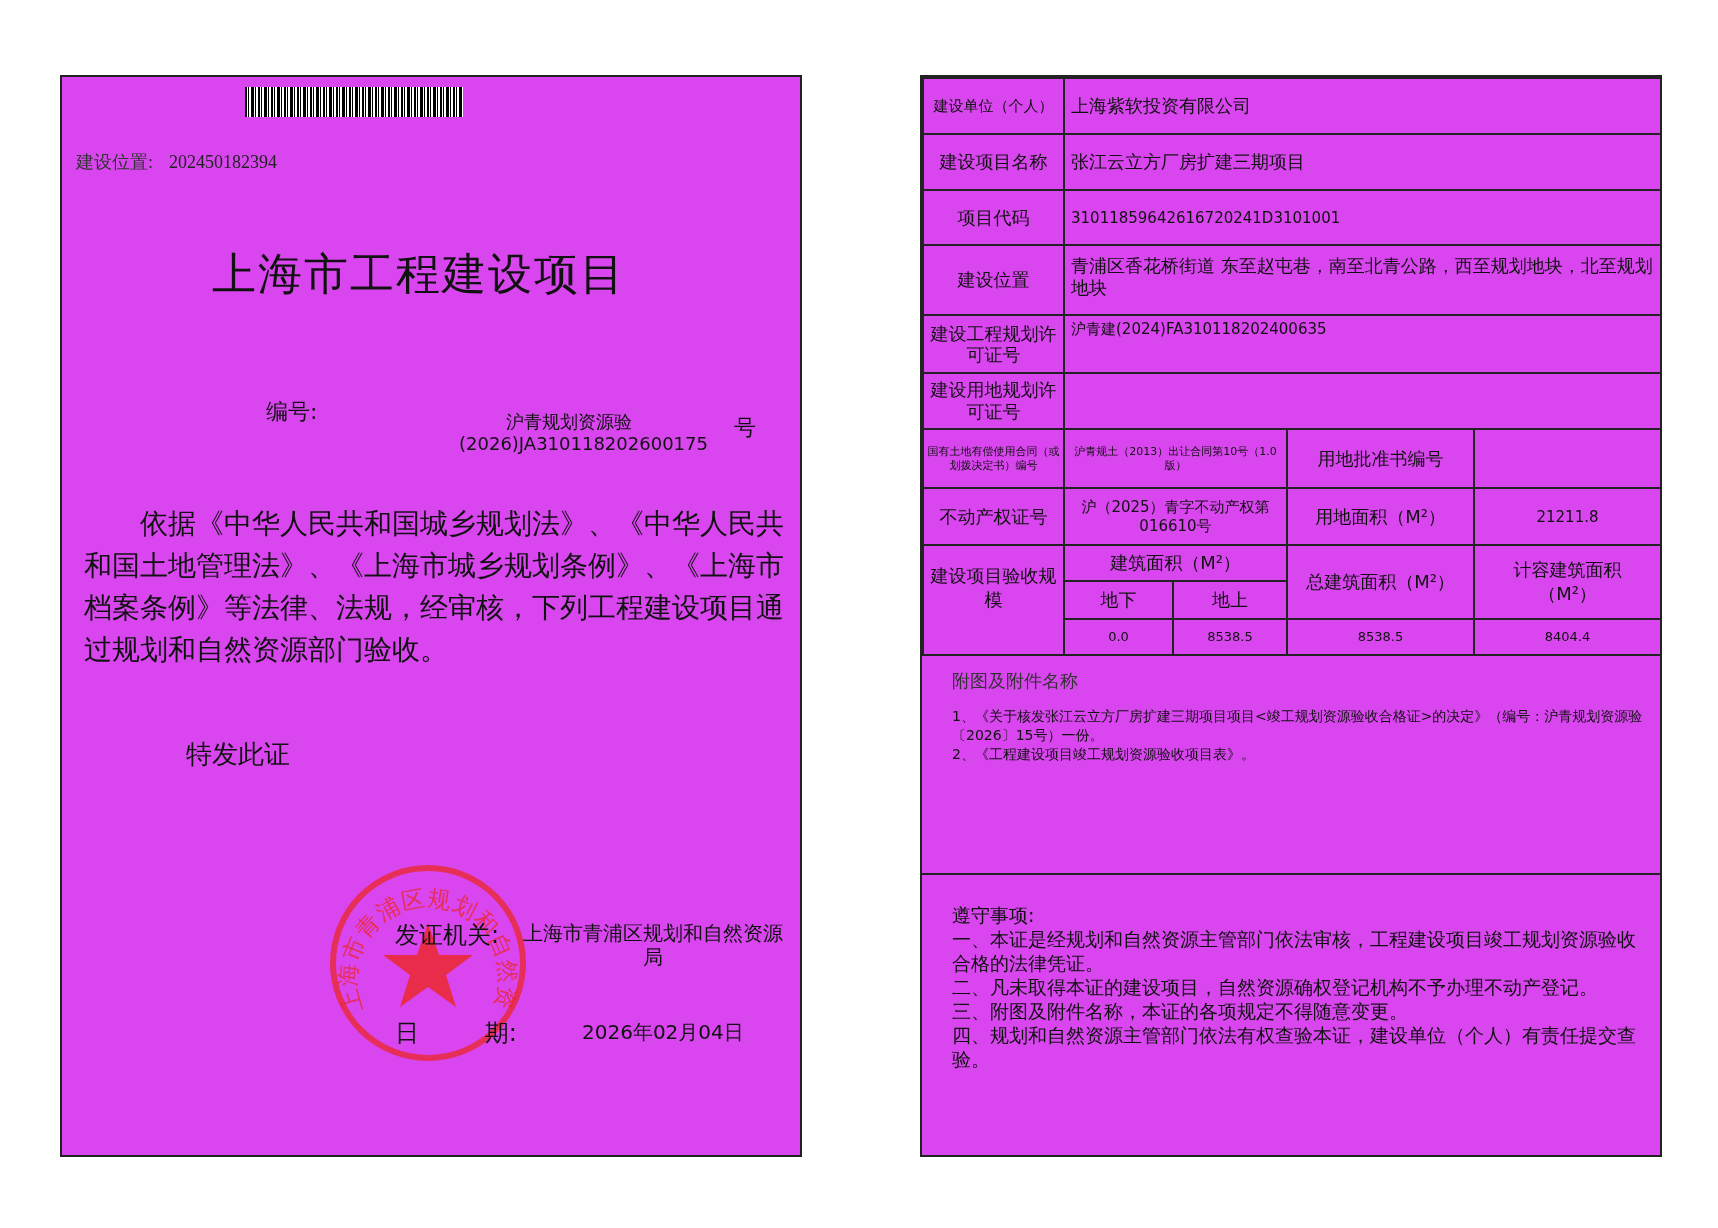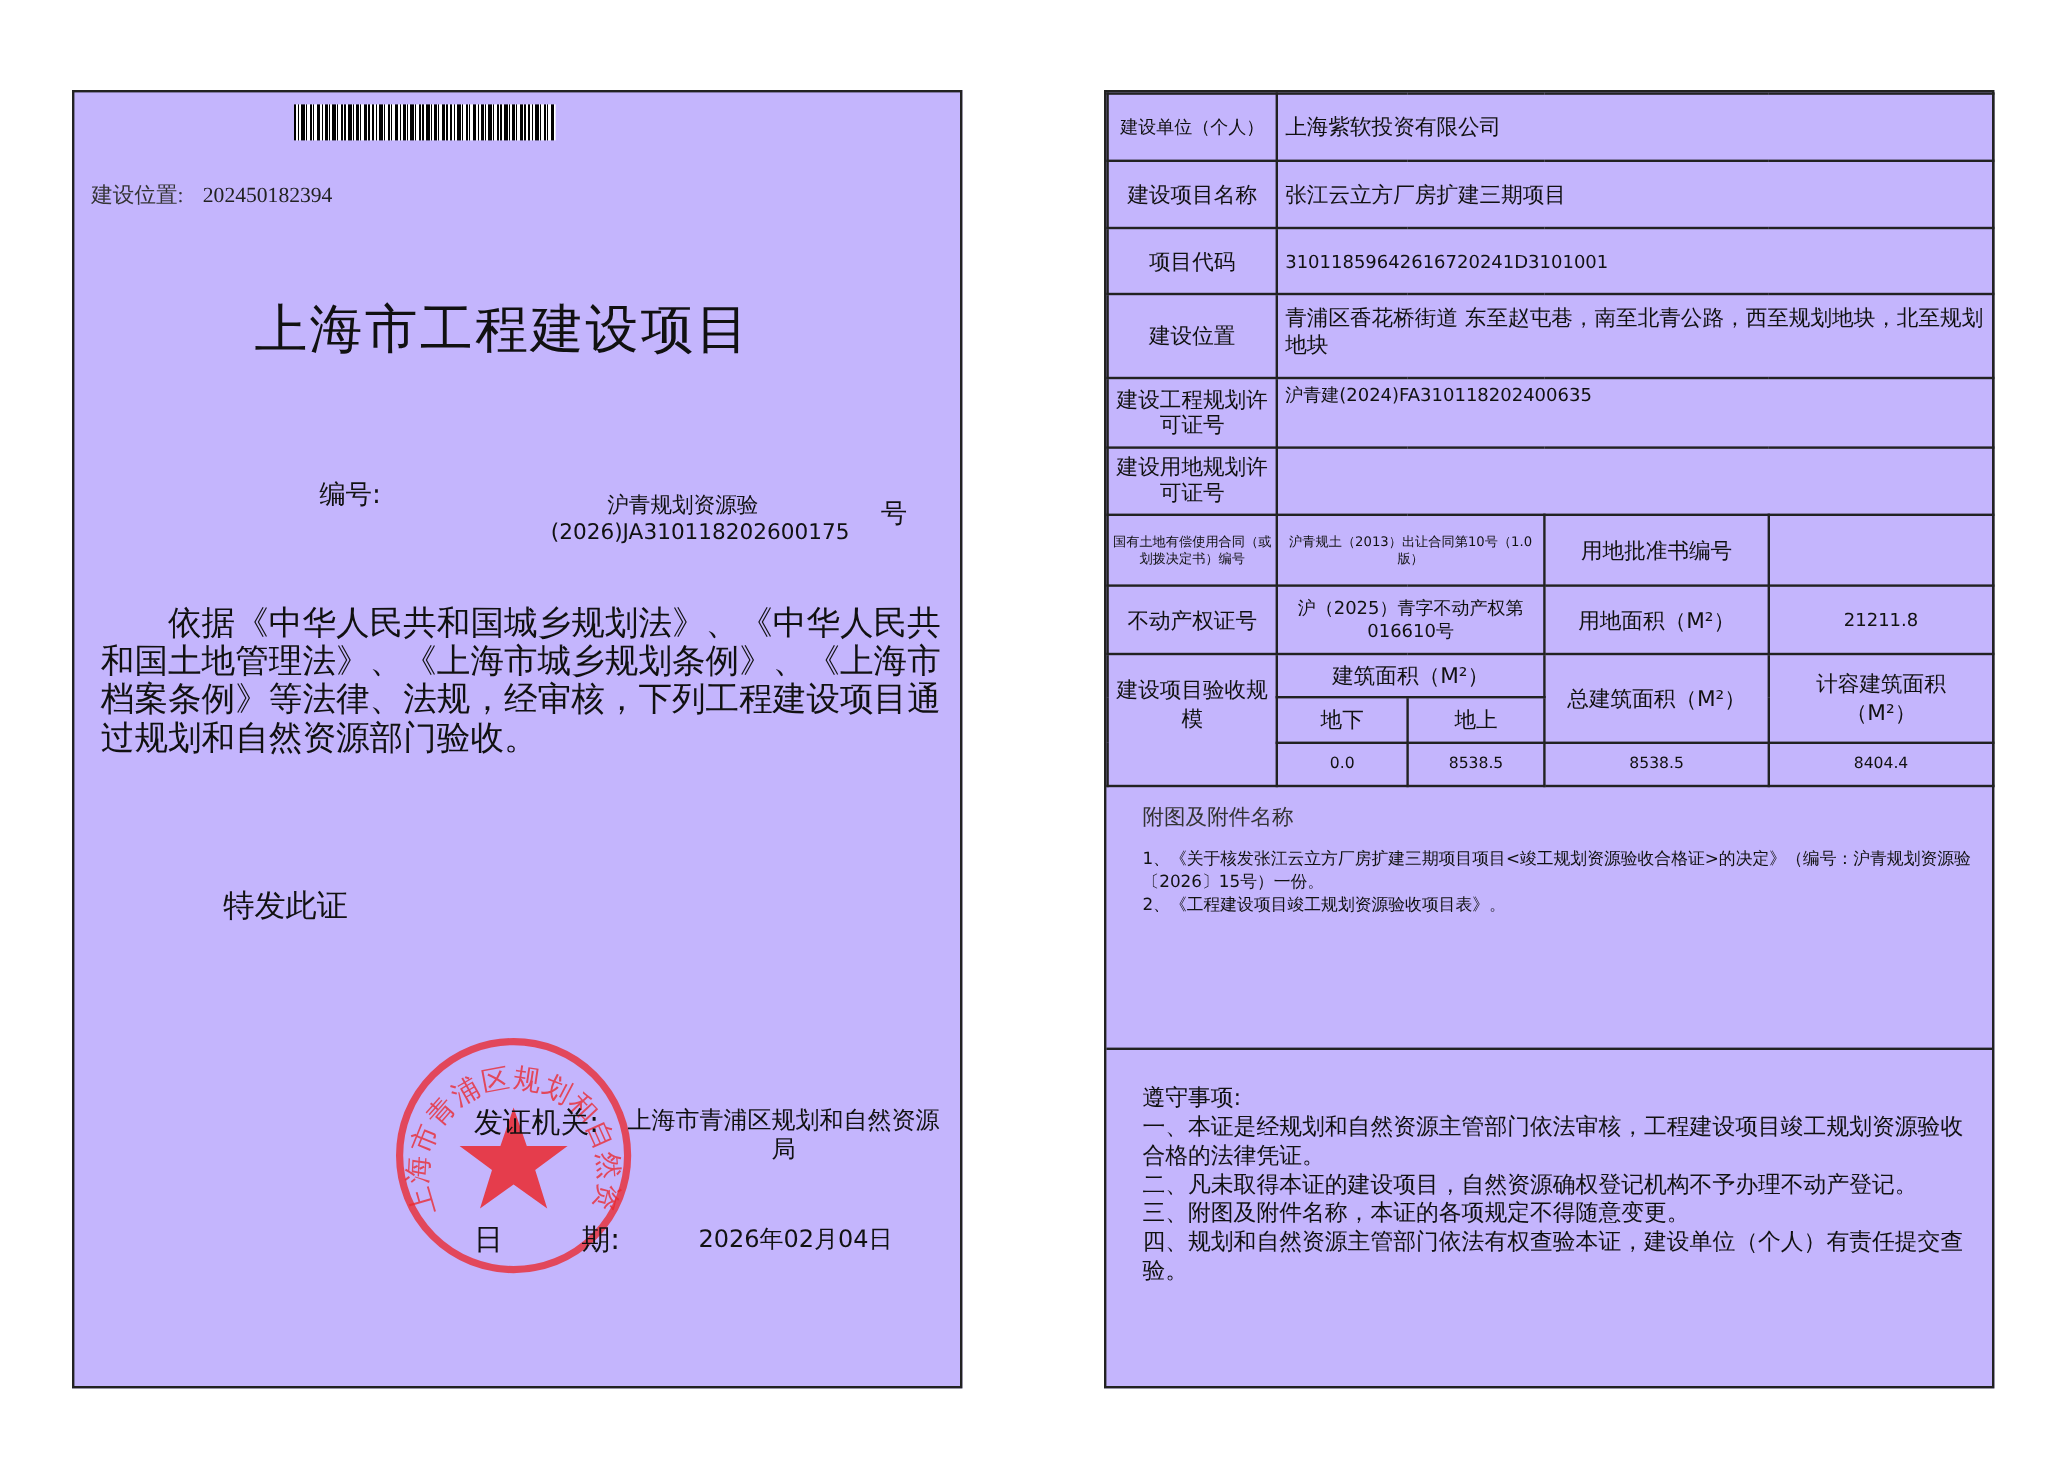--- a/index.html
+++ b/index.html
@@ -1,32 +1,32 @@
 <!DOCTYPE html>
 <html><head>
 <meta charset="utf-8">
 <style>
   html, body { margin:0; padding:0; background:#ffffff; }
   body { width:1718px; height:1228px; position:relative; overflow:hidden;
          font-family:"DejaVu Sans", "Liberation Sans", sans-serif; color:#111; }
-  .panel { position:absolute; border:2px solid #222; box-sizing:border-box; background:#c4b5fd; }
+  .panel { position:absolute; border:2px solid #222; box-sizing:border-box; background:#d946ef; }
   #left { left:60px; top:75px; width:742px; height:1082px; }
   #right { left:920px; top:75px; width:742px; height:1082px; }
 
   .barcode { position:absolute; left:183px; top:10px; width:218px; height:30px;
     background: repeating-linear-gradient(90deg,#000 0 2px,#fff 2px 3px,#000 3px 4px,#fff 4px 6px,#000 6px 9px,#fff 9px 10px,#000 10px 11px,#fff 11px 13px); }
   .proj-no { position:absolute; left:14px; top:73px; font-family:"Liberation Serif","DejaVu Serif",serif; font-size:18px; color:#333; }
   .proj-no .v { margin-left:16px; color:#222; }
   .title1, .title2 { position:absolute; left:0; width:100%; text-align:center; font-size:44px; letter-spacing:2px; }
   .title1 { top:168px; left:-12px; }
   .title2 { top:250px; }
   .num-label { position:absolute; left:204px; top:320px; font-size:22px; }
   .num-val { position:absolute; left:372px; top:334px; width:220px; text-align:center; font-size:18px; line-height:22px;margin-left:25px; }
   .num-suffix { position:absolute; left:672px; top:336px; font-size:22px; }
-  .body-text { position:absolute; left:22px; top:426px; width:700px; font-size:28px; line-height:32px; text-indent:2em; }
+  .body-text { position:absolute; left:22px; top:426px; width:700px; font-size:28px; line-height:42px; text-indent:2em; }
   .special { position:absolute; left:124px; top:660px; font-size:26px; }
   .stamp { position:absolute; left:268px; top:788px; width:196px; height:196px; border-radius:50%; border:6px solid rgba(235,40,45,0.78); box-sizing:border-box; }
   .stamp svg { position:absolute; left:-6px; top:-6px; }
   .issuer-label { position:absolute; left:333px; top:842px; font-size:24px; }
   .issuer-val { position:absolute; left:456px; top:844px; width:270px; text-align:center; font-size:20px; line-height:24px; }
   .date-label { position:absolute; left:333px; top:940px; font-size:24px; word-spacing:58px; }
   .date-val { position:absolute; left:520px; top:942px; font-size:20px; }
 
   
   table.info { position:absolute; left:0; top:0; width:738px; border-collapse:collapse; table-layout:fixed; }

